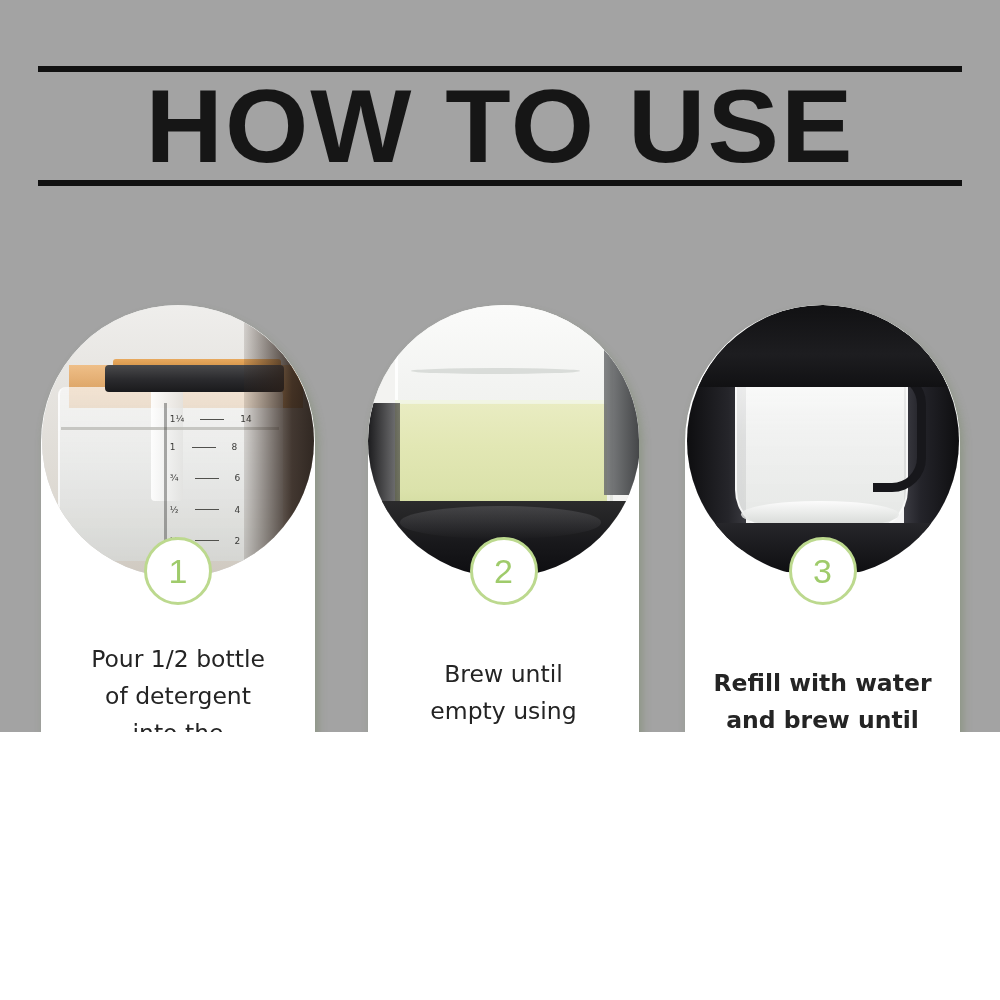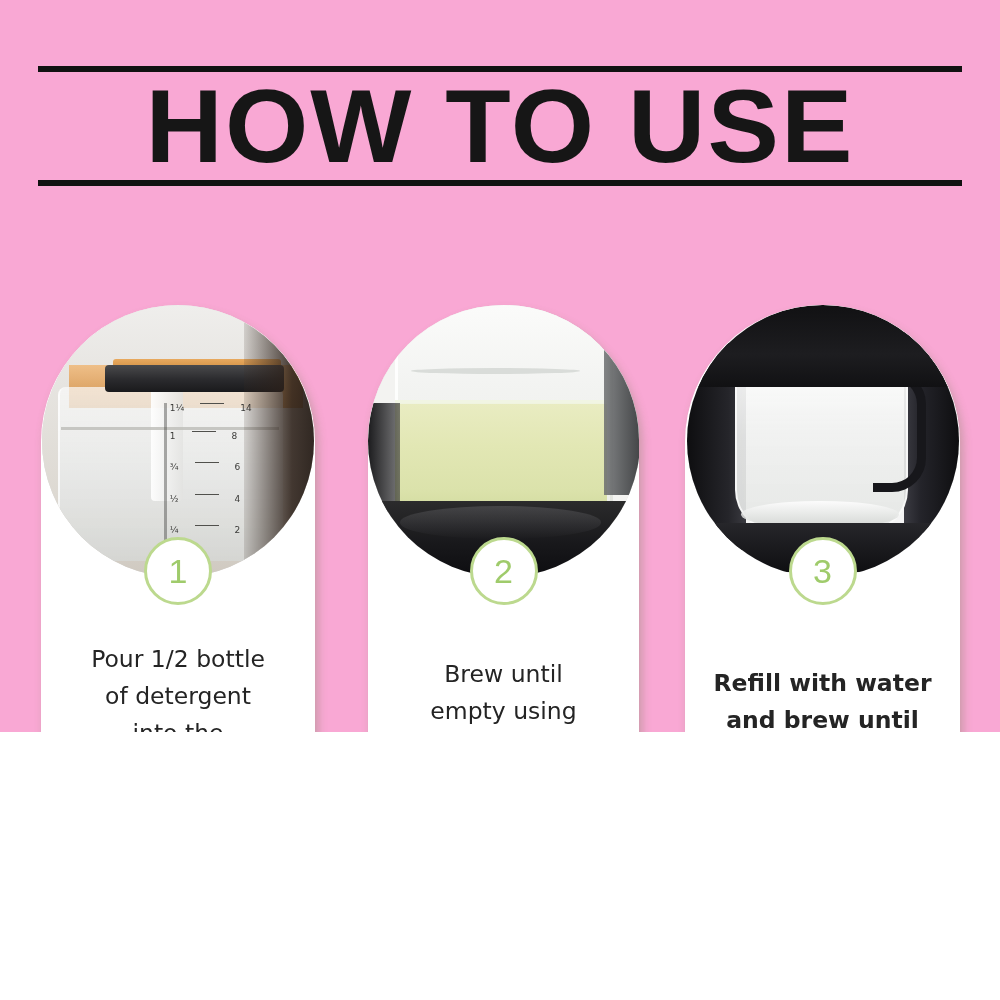--- a/index.html
+++ b/index.html
@@ -9,21 +9,21 @@
   body {
     width: 1000px;
     height: 1000px;
     overflow: hidden;
     font-family: "Liberation Sans", sans-serif;
   }
   #poster {
     position: relative;
     width: 1000px;
     height: 732px;
-    background: #f9a8d4;
+    background: #a3a3a3;
     overflow: hidden;
   }
 
   
   .header {
     position: absolute;
     left: 38px;
     top: 66px;
     width: 924px;
     height: 120px;
@@ -135,22 +135,23 @@
     border-radius: 4px;
   }
   .p1-scale {
     position: absolute; left: 47%; top: 35%; width: 48%; height: 52%;
     font-family: "DejaVu Sans", sans-serif;
     font-size: 9px;
     color: #3a3a38;
   }
   .p1-tick {
     position: absolute; left: 0; width: 100%;
-    display: flex; gap: 16px;
+    display: flex; align-items: center; gap: 16px;
     white-space: nowrap;
+    margin-top: 11px;
   }
   .p1-tick .dash {
     flex: 1 1 auto; height: 1px; background: #50504c; max-width: 24px;
   }
   .p1-rail {
     position: absolute; left: 45%; top: 36%; width: 3px; height: 52%;
     background: rgba(70,70,68,0.45);
   }
 
   

